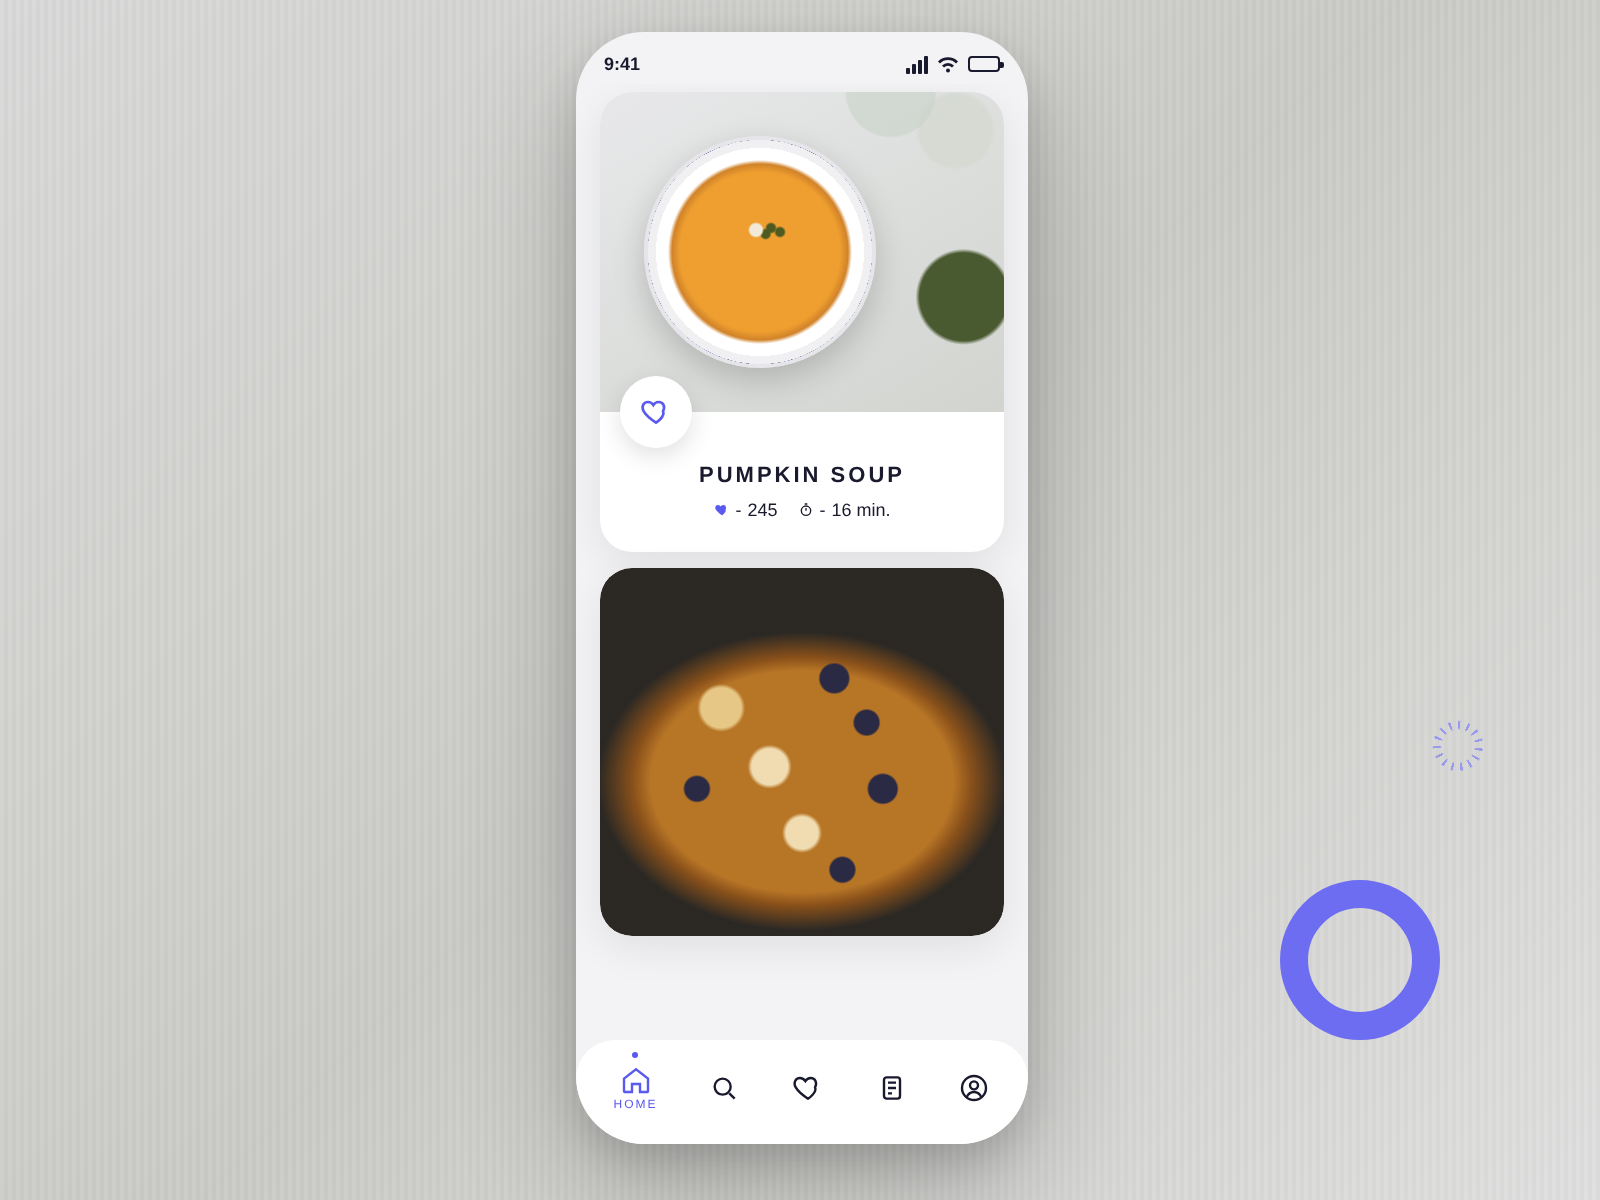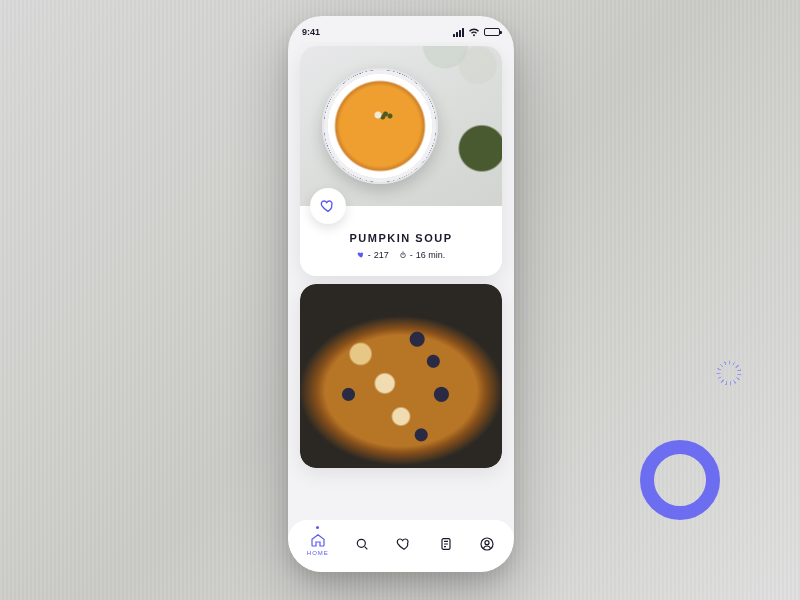--- a/index.html
+++ b/index.html
@@ -165,21 +165,21 @@
           </svg>
       </div>
       <div class="card-body">
         <div class="title">PUMPKIN SOUP</div>
         <div class="meta">
           <span class="mi">
             <svg viewBox="0 0 24 24" fill="#5a5af0">
                 <path d="M12 20s-7-4.5-9.3-8.6C.9 8 2.5 4.5 6 4.5c2 0 3.3 1.2 4 2.3.7-1.1 2-2.3 4-2.3 3.5 0 5.1 3.5 3.3 6.9C19 15.5 12 20 12 20z"></path>
               </svg>
             <span>- </span>
-            <span>217</span>
+            <span>245</span>
           </span>
           <span class="mi">
             <svg viewBox="0 0 24 24" fill="none" stroke="#1a1a2e" stroke-width="2">
                 <circle cx="12" cy="13" r="7"></circle>
                 <path d="M12 9v4M10 3h4"></path>
               </svg>
             <span>- </span>
             <span>16 min.</span>
           </span>
         </div>

